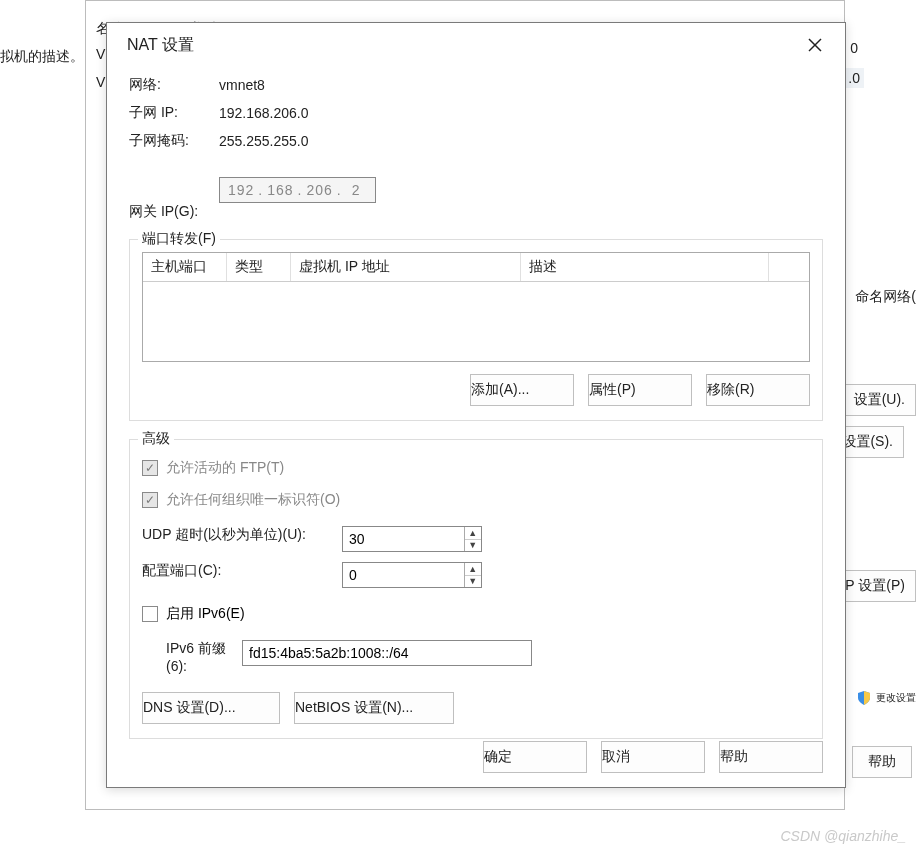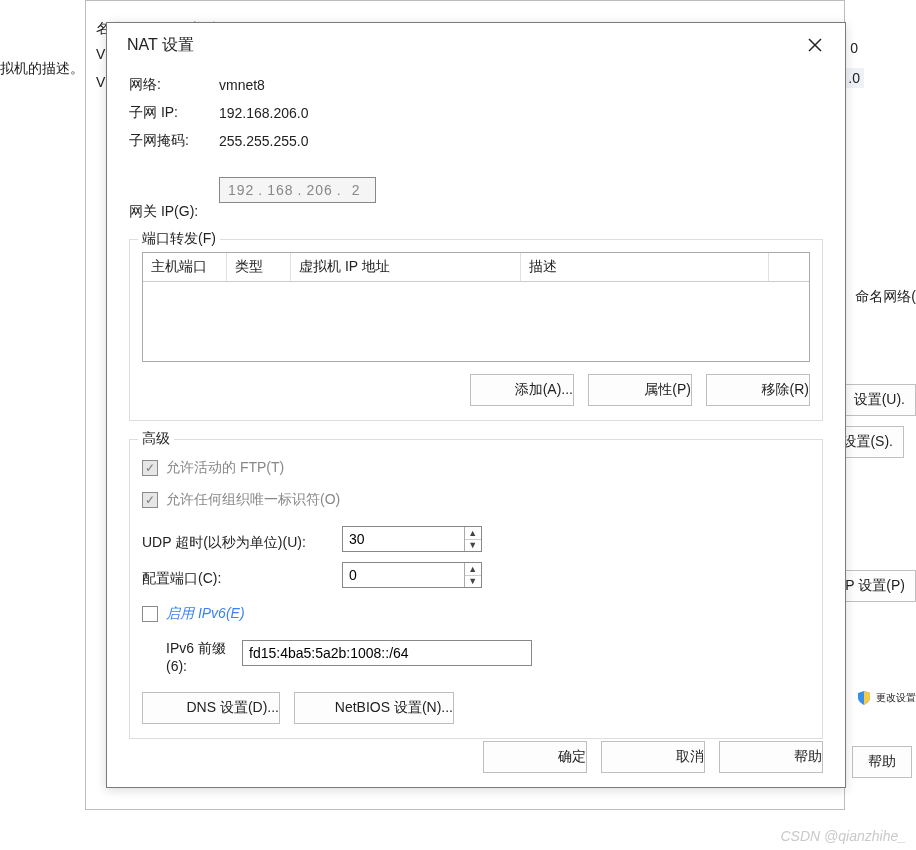--- a/index.html
+++ b/index.html
@@ -1,21 +1,21 @@
 <!DOCTYPE html>
 <html><head>
 <meta charset="utf-8">
 <style>
   * { box-sizing: border-box; font-family: "Microsoft YaHei", "Segoe UI", Tahoma, sans-serif; }
   html, body { margin: 0; padding: 0; background: #fff; color: #222; font-size: 14px; }
   .canvas { position: relative; width: 916px; height: 850px; overflow: hidden; background: #fff; }
 
   
   .bg-window { position: absolute; left: 85px; top: 0; width: 760px; height: 810px; border: 1px solid #bcbcbc; background: #fff; }
-  .bg-left-text { position: absolute; left: 0; top: 60px; font-size: 14px; color: #222; }
+  .bg-left-text { position: absolute; left: 0; top: 48px; font-size: 14px; color: #222; }
   .bg-top-row { position: absolute; left: 96px; top: 20px; font-size: 14px; }
   .bg-top-row span { display: inline-block; margin-right: 60px; }
   .bg-vmnames { position: absolute; left: 96px; top: 40px; font-size: 14px; line-height: 28px; }
   .bg-right-btn { position:absolute; border:1px solid #c0c0c0; background:#fdfdfd; font-size:14px; padding:6px 10px; white-space:nowrap; }
 
   
   .dialog {
     position: absolute; left: 106px; top: 22px; width: 740px; height: 766px;
     background: #fff; border: 1px solid #7a7a7a; box-shadow: 0 2px 10px rgba(0,0,0,.15);
   }
@@ -45,30 +45,30 @@
   .pf-table { border:1px solid #aaa; height:110px; position:relative; background:#fff; }
   .pf-head { display:flex; border-bottom:1px solid #ccc; background:#fff; font-size:14px; }
   .pf-head .col { padding:5px 8px; border-right:1px solid #e0e0e0; }
   .c-hport { width: 84px; }
   .c-type  { width: 64px; }
   .c-vip   { width: 230px; }
   .c-desc  { flex:1; }
   .c-last  { width: 40px; border-right:none !important; }
 
   .pf-btn-row { display:flex; justify-content:flex-end; gap:14px; margin-top:12px; }
-  .btn { border:1px solid #bfbfbf; background:#fdfdfd; padding:6px 0; width:104px; text-align:right; font-size:14px; cursor:pointer; }
+  .btn { border:1px solid #bfbfbf; background:#fdfdfd; padding:6px 0; width:104px; text-align:left; font-size:14px; cursor:pointer; }
   .btn.wide { width: 140px; }
 
   .adv-row { display:flex; align-items:center; height:32px; }
   .cb { width:16px; height:16px; margin-right:8px; border:1px solid #8a8a8a; background:#e6e6e6; display:inline-flex; align-items:center; justify-content:center; font-size:12px; color:#7a7a7a; }
   .cb.unchecked { background:#fff; color:transparent; }
   .adv-label { color:#888; }
-  .adv-label.enabled { color:#3b82f6;font-style:italic; }
-
-  .num-row { display:flex; align-items:flex-end; margin-top:10px; }
+  .adv-label.enabled { color:#000000; }
+
+  .num-row { display:flex; align-items:flex-start; margin-top:10px; }
   .num-row .lbl { width: 200px; text-align:left; }
   .spinner { display:flex; border:1px solid #888; height:26px; width:140px; }
   .spinner input { border:none; outline:none; width:100%; padding:0 6px; font-size:14px; }
   .spinner .arrows { width:20px; border-left:1px solid #aaa; display:flex; flex-direction:column; }
   .spinner .arrows div { flex:1; display:flex; align-items:center; justify-content:center; font-size:9px; color:#444; border-bottom:1px solid #ccc; cursor:pointer; }
   .spinner .arrows div:last-child{ border-bottom:none; }
 
   .ipv6-row { display:flex; align-items:flex-start; margin-top:10px; }
   .ipv6-row .lbl { width:100px; padding-left:24px; }
   .text-input { border:1px solid #888; height:26px; padding:0 6px; font-size:14px; width: 290px; background:#fff; }

